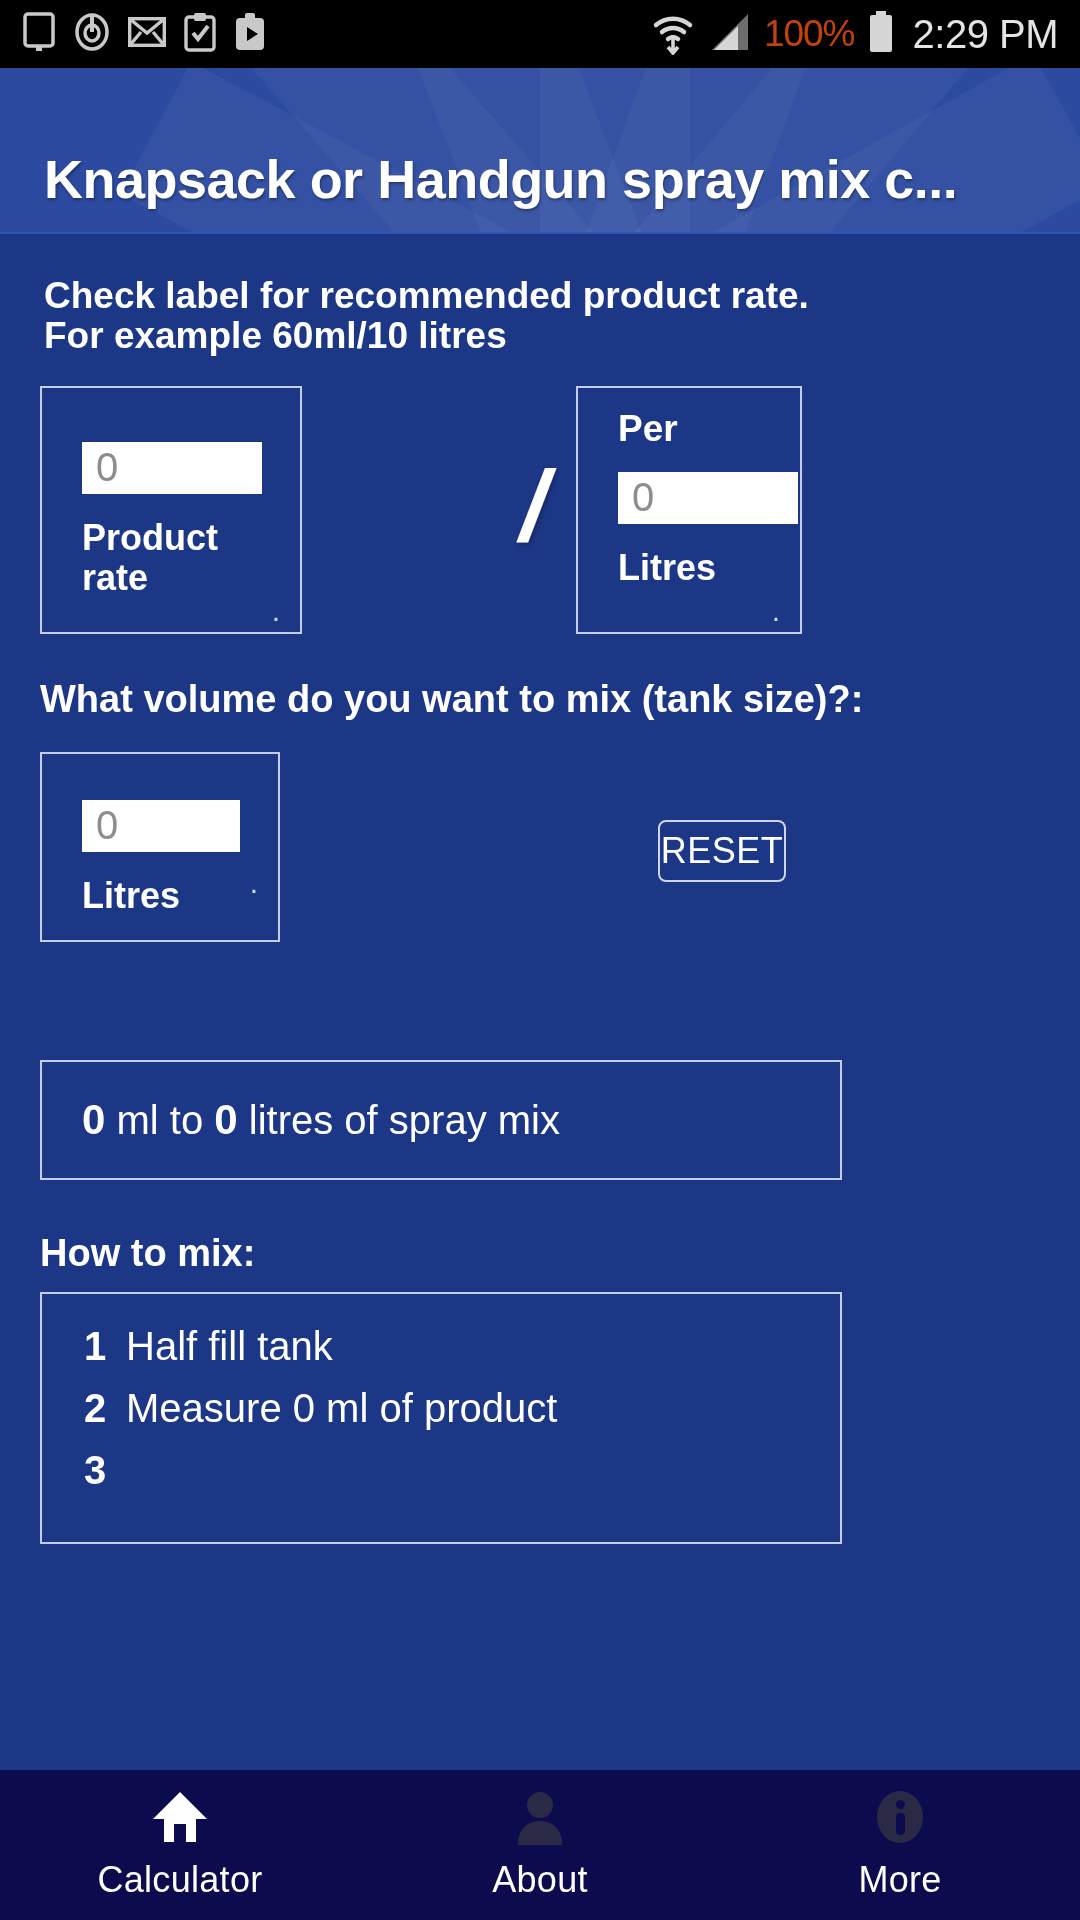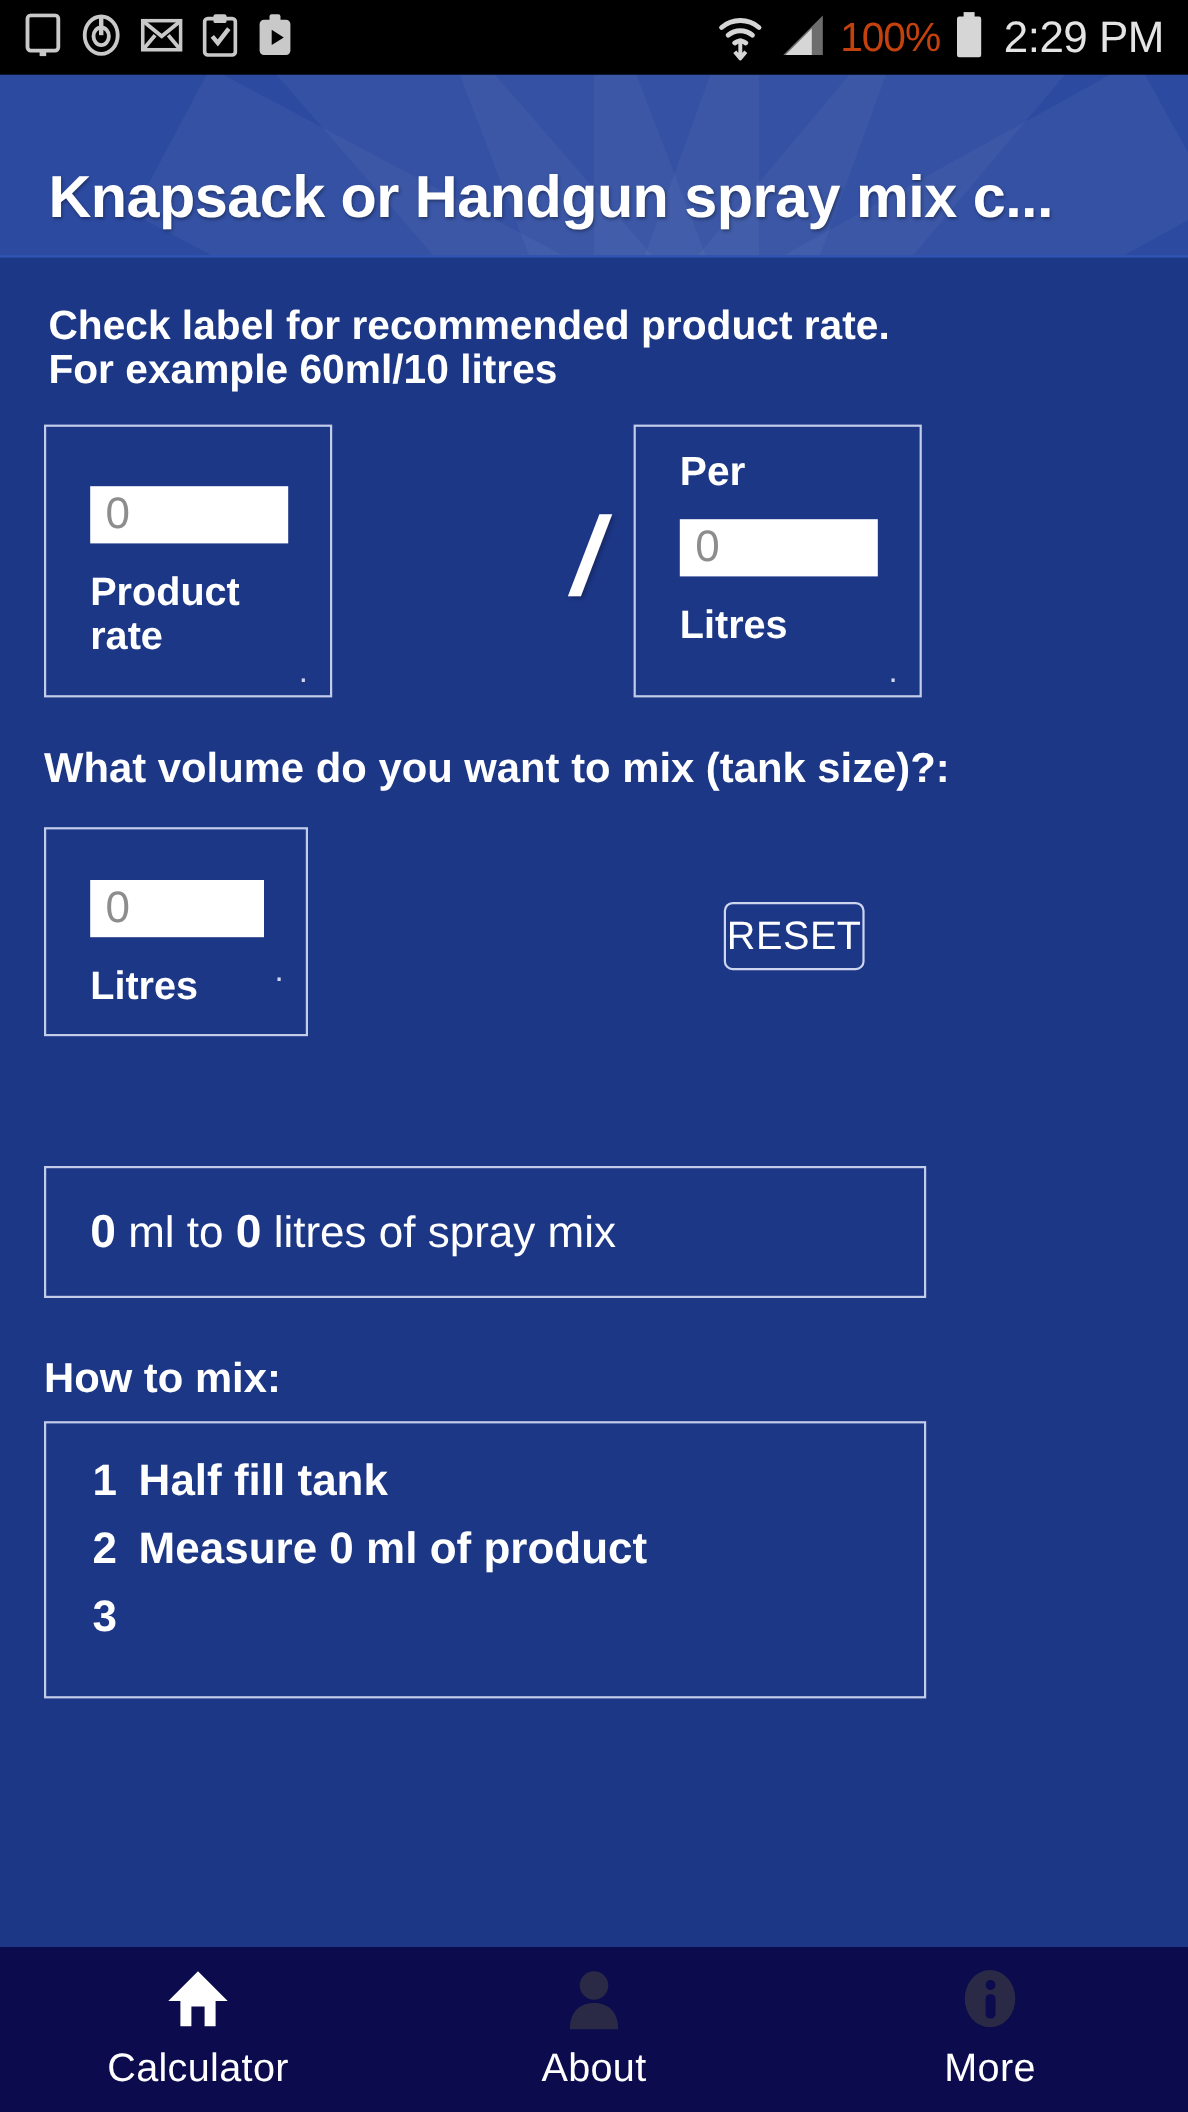--- a/index.html
+++ b/index.html
@@ -122,21 +122,21 @@
 
   .stepsbox {
     position: absolute; border: 2px solid #c3cdea; overflow: hidden;
   }
   .steprow {
     display: flex; align-items: baseline;
     color: #ffffff; font-size: 40px; font-weight: 400;
     padding-left: 42px; line-height: 1.0;
   }
   .stepnum { font-weight: bold; width: 42px; flex: none; }
-  .steptxt { font-weight: 700; }
+  .steptxt { font-weight: 400; }
 
   
   .bottomnav {
     position: absolute; left: 0; bottom: 0; width: 1080px; height: 150px;
     background: #0b0b4e; display: flex;
   }
   .navitem {
     flex: 1; display: flex; flex-direction: column;
     align-items: center; justify-content: center; gap: 14px; cursor: pointer;
   }
@@ -237,21 +237,21 @@
       <input class="tinput" type="text" style="left: 40px; top: 54px; width: 180px; height: 52px;" placeholder="0">
       <div class="blabel" style="left:40px; top:130px; width:180px;">
         <span>Product rate</span>
       </div>
       <span class="dot" style="right:20px; bottom:6px;">.</span>
     </div>
 
 
     <div class="slash" style="left:520px; top:222px;">/</div>
 
-    <div class="box" style="left:576px; top:152px; width:262px; height:248px;">
+    <div class="box" style="left:576px; top:152px; width:226px; height:248px;">
       <div class="perlabel" style="left:40px; top:20px;">Per</div>
       <input class="tinput" type="text" style="left: 40px; top: 84px; width: 180px; height: 52px;" placeholder="0">
       <div class="blabel" style="left:40px; top:160px;">Litres</div>
       <span class="dot" style="right:20px; bottom:6px;">.</span>
     </div>
 
     <div class="qtext" style="left:40px; top:444px;">What volume do you want to mix (tank size)?:</div>
 
     <div class="box" style="left:40px; top:518px; width:240px; height:190px;">
       <input class="tinput" type="text" style="left: 40px; top: 46px; width: 158px; height: 52px;" placeholder="0">

